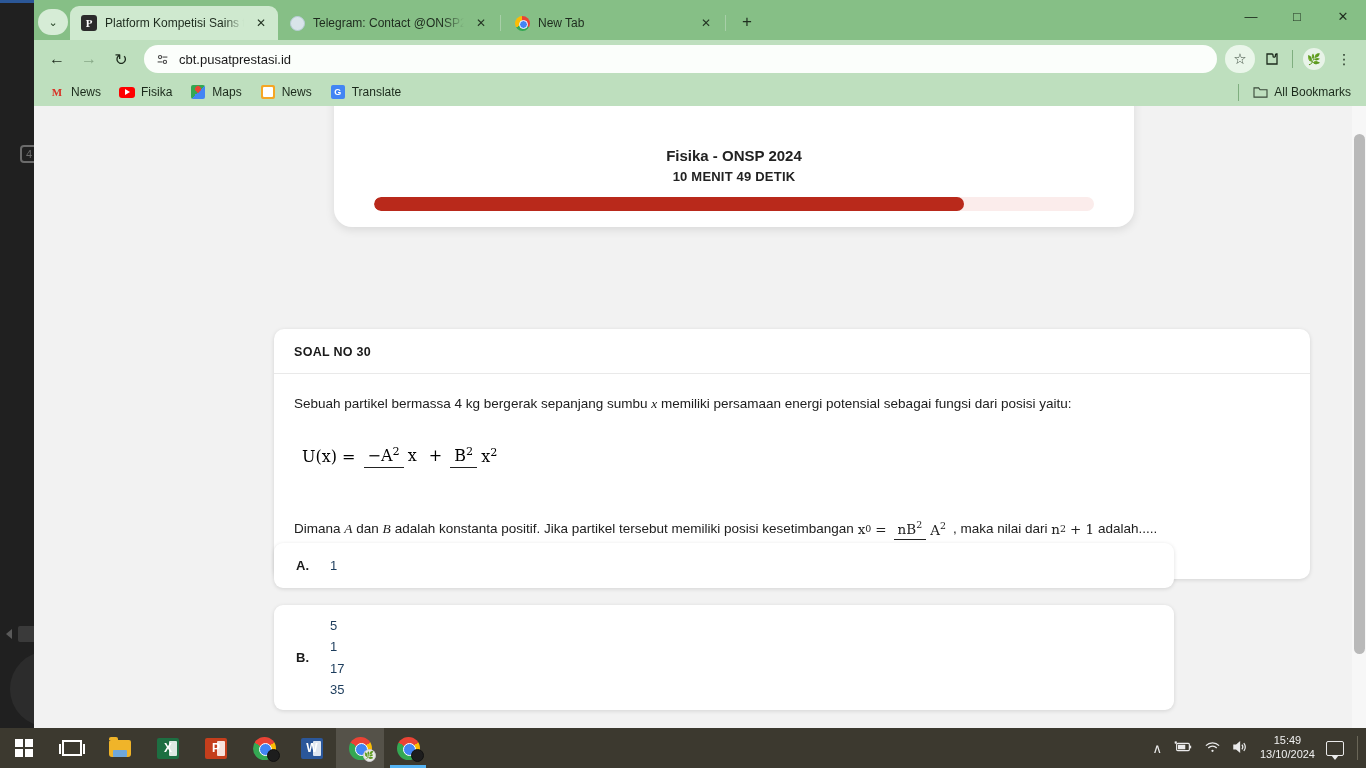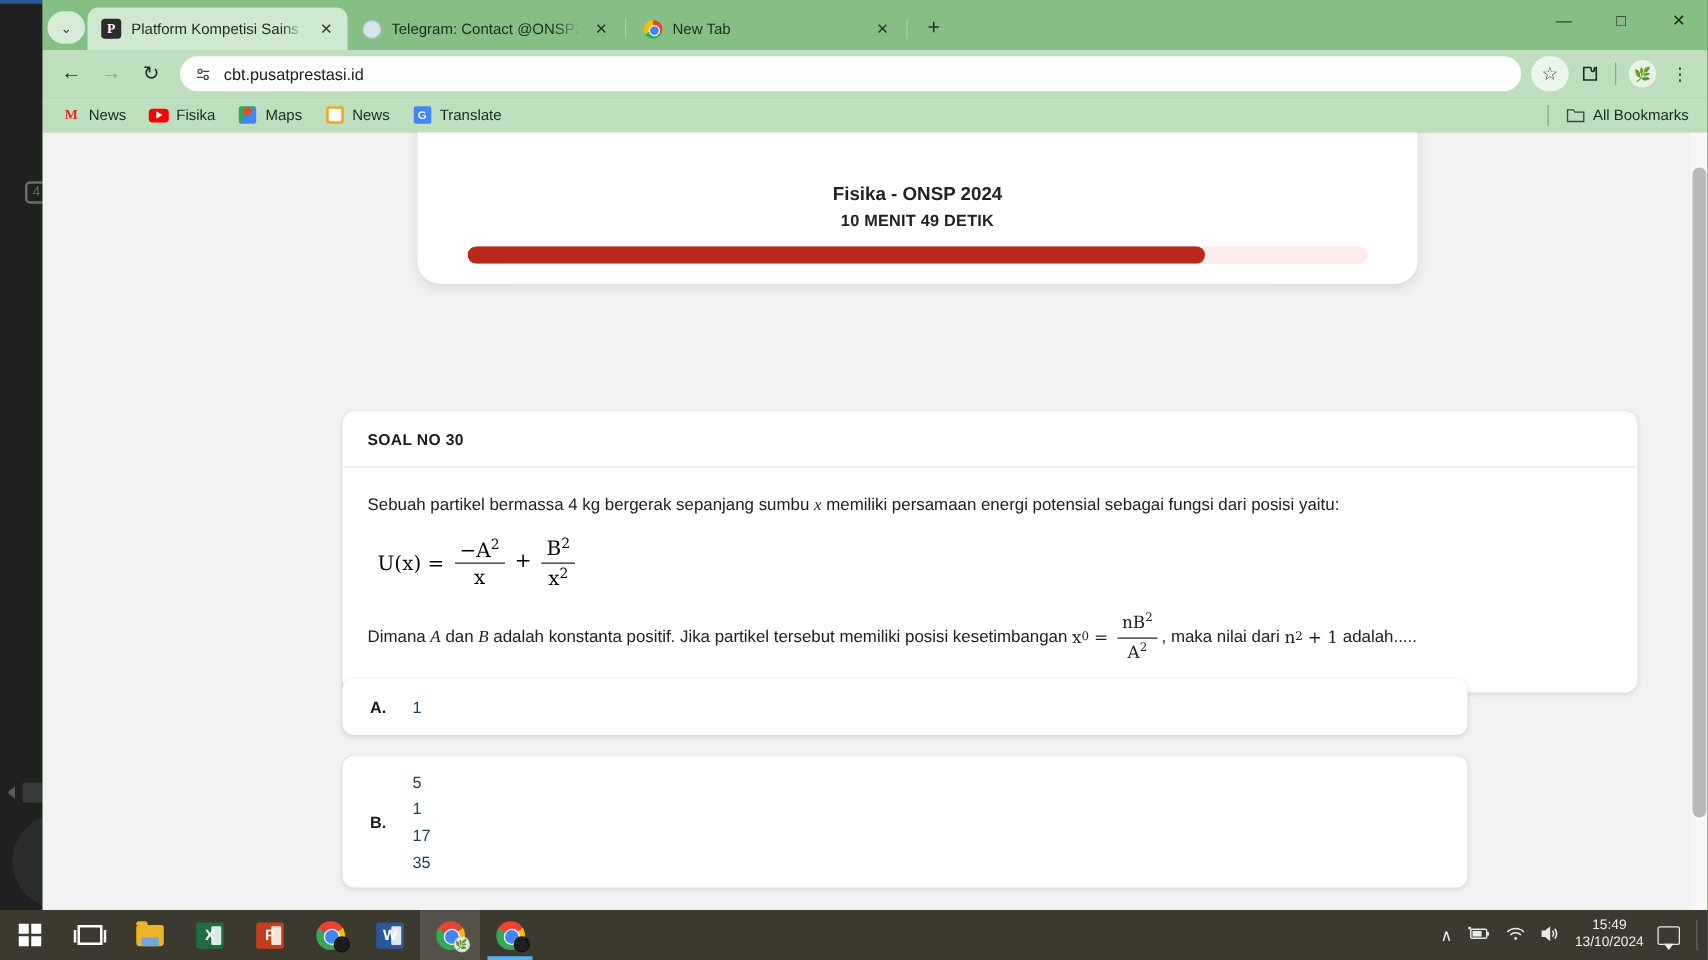--- a/index.html
+++ b/index.html
@@ -234,22 +234,22 @@
   }
   .q-body { padding: 20px 20px 22px; }
   .q-line {
     font-size: 13.5px; color: #202020; line-height: 1.5;
   }
   .q-line i { font-family: "Liberation Serif", serif; font-style: italic; }
 
   
   .math { font-family: "DejaVu Serif", serif; }
   .formula-block { margin: 14px 0 16px; padding-left: 8px; }
-  .frac { display: inline-flex; flex-direction: column; vertical-align: middle;
-          text-align: center; margin: 0 3px; }
+  .frac { display: inline-flex; vertical-align: middle;
+          margin: 17px 3px; }
   .frac .num { border-bottom: 1px solid #222; padding: 0 4px 1px; }
   .frac .den { padding: 1px 4px 0; }
   sup, sub { font-size: 0.7em; }
   .inline-math { display: inline-flex; align-items: center; vertical-align: middle; }
 
   
   .opt {
     position: absolute; left: 240px; width: 900px;
     background: #fff; border-radius: 9px;
     box-shadow: 0 1px 4px rgba(0,0,0,0.13);

